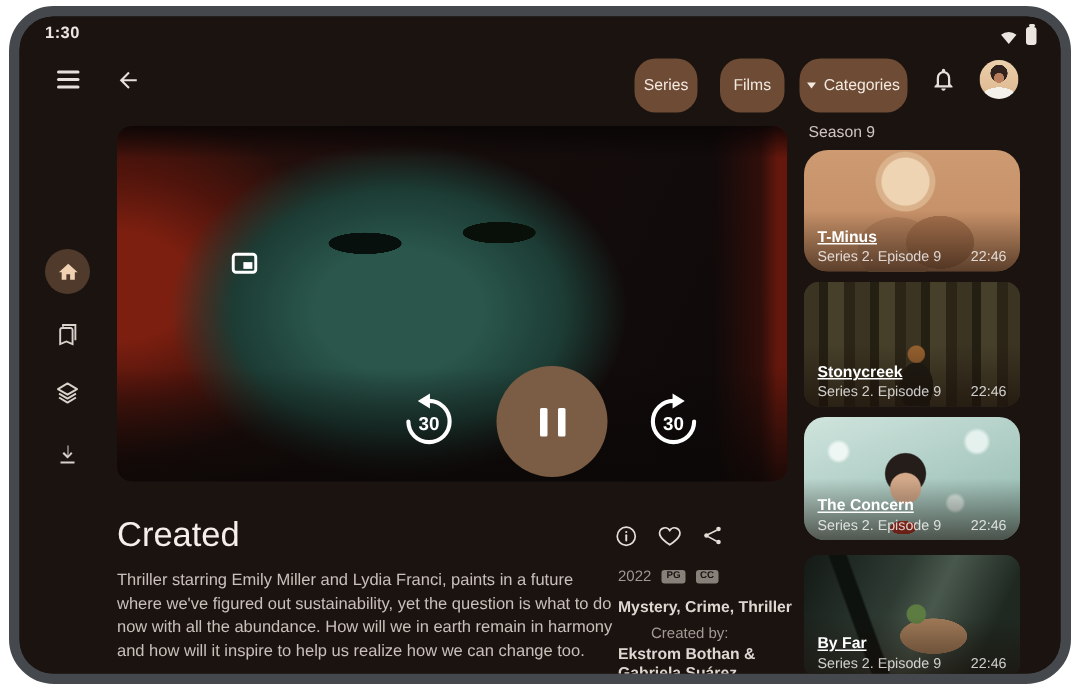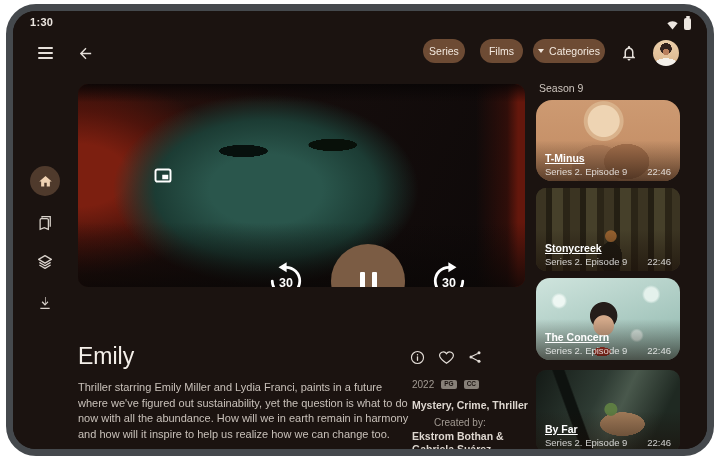--- a/index.html
+++ b/index.html
@@ -18,21 +18,21 @@
 
   
   .icon-btn{position:absolute;width:24px;height:24px;display:flex;align-items:center;justify-content:center;
             background:transparent;border:none;padding:0;cursor:pointer;}
   .menu-btn{left:20px;top:30px;flex-direction:column;gap:3px;}
   .menu-btn span{display:block;width:15px;height:2px;background:#e6e0da;border-radius:1px;}
   .back-btn{left:60px;top:30px;}
   .search{position:absolute;left:87px;top:27px;width:237px;height:31px;border-radius:16px;
           background:#2e2823;display:flex;align-items:center;padding:0 12px;gap:9px;cursor:text;}
   .search-label{font-size:11.5px;color:#9a938c;}
-  .chip{position:absolute;top:28px;height:24px;border:none;border-radius:14px;background:#6d4b34;
+  .chip{position:absolute;top:28px;height:36px;border:none;border-radius:14px;background:#6d4b34;
         color:#f3e9df;font-size:10.5px;display:flex;align-items:center;justify-content:center;gap:5px;cursor:pointer;padding:0;}
   .chip-series{left:410px;width:42px;}
   .chip-films{left:467px;width:43px;}
   .chip-categories{left:520px;width:72px;}
   .caret{width:0;height:0;border-left:3.5px solid transparent;border-right:3.5px solid transparent;border-top:4.5px solid #f3e9df;}
   .bell-btn{left:603px;top:29px;width:26px;height:26px;}
   .avatar{position:absolute;left:640px;top:29px;width:26px;height:26px;border-radius:50%;border:none;padding:0;cursor:pointer;
     background:
       radial-gradient(ellipse 42% 22% at 50% 92%, #f4f0ea 0 99%, transparent 100%),
       radial-gradient(circle at 50% 46%, #b97f5d 0 17%, transparent 18%),
@@ -41,21 +41,21 @@
 
   
   .rail-btn{position:absolute;left:20px;width:24px;height:24px;display:flex;align-items:center;justify-content:center;
             background:transparent;border:none;padding:0;cursor:pointer;}
   .rail-home{left:17px;top:155px;width:30px;height:30px;border-radius:50%;background:#4f3a2c;}
   .rail-bookmarks{top:200px;}
   .rail-library{top:239px;}
   .rail-downloads{top:280px;}
 
   
-  .player{position:absolute;left:65px;top:73px;width:447px;height:203px;border-radius:10px;overflow:hidden;background:#120c0b;}
+  .player{position:absolute;left:65px;top:73px;width:447px;height:237px;border-radius:10px;overflow:hidden;background:#120c0b;}
   .video-art{position:absolute;inset:0;
     background:
       linear-gradient(180deg, rgba(8,5,5,.85) 0%, rgba(8,5,5,0) 9%),
       radial-gradient(ellipse 9% 5% at 37% 33%, #07100d 0 60%, transparent 61%),
       radial-gradient(ellipse 9% 5% at 57% 30%, #081009 0 60%, transparent 61%),
       radial-gradient(ellipse 45% 62% at 42% 52%, #2a564c 0 28%, #1c3c34 55%, transparent 76%),
       radial-gradient(ellipse 50% 70% at 0% 45%, #7c1f10 0 22%, rgba(110,24,12,.55) 45%, transparent 70%),
       linear-gradient(270deg, #64170c 0 1.5%, rgba(80,18,10,.5) 4%, transparent 11%),
       linear-gradient(115deg, #30100b, #150d0c 45%, #0d0909);}
   .video-art:after{content:"";position:absolute;inset:0;background:linear-gradient(to top, rgba(10,7,6,.8), transparent 32%);}
@@ -208,21 +208,21 @@
         <button class="icon-btn skip-btn forward-btn" aria-label="forward 30 seconds">
           <svg width="40" height="40" viewBox="0 0 32 32">
             <path d="M16 5a11 11 0 1 0 11 11" fill="none" stroke="#fff" stroke-width="2.2" stroke-linecap="round"></path>
             <path d="M15.5 1l6.5 4-6.5 4z" fill="#fff"></path>
             <text x="16" y="20.5" font-size="10" font-weight="700" fill="#fff" text-anchor="middle">30</text>
           </svg>
         </button>
 
       </div>
 
-      <h1 class="title" style="margin:0;">Emily</h1>
+      <h1 class="title" style="margin:0;">Created</h1>
       <p class="description" style="margin:0;">Thriller starring Emily Miller and Lydia Franci, paints in a future where we've figured out sustainability, yet the question is what to do now with all the abundance. How will we in earth remain in harmony and how will it inspire to help us realize how we can change too.</p>
 
       <button class="icon-btn action-btn info-btn" aria-label="info">
         <svg width="17" height="17" viewBox="0 0 24 24">
             <circle cx="12" cy="12" r="8.5" fill="none" stroke="#e4ded8" stroke-width="1.6"></circle>
             <path d="M12 11v5" stroke="#e4ded8" stroke-width="1.8" stroke-linecap="round"></path>
             <circle cx="12" cy="8" r="1" fill="#e4ded8"></circle>
           </svg>
       </button>
       <button class="icon-btn action-btn fav-btn" aria-label="favorite">

